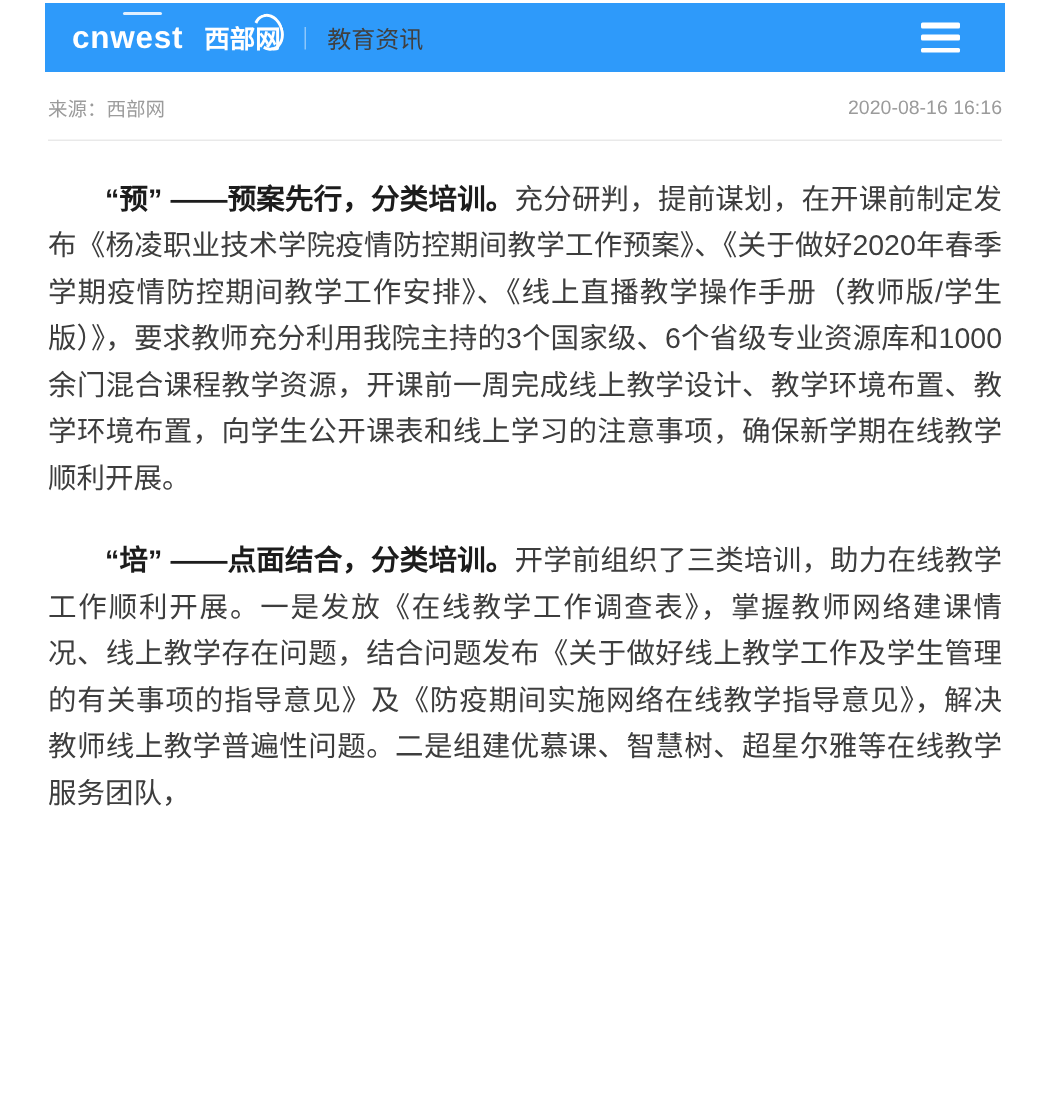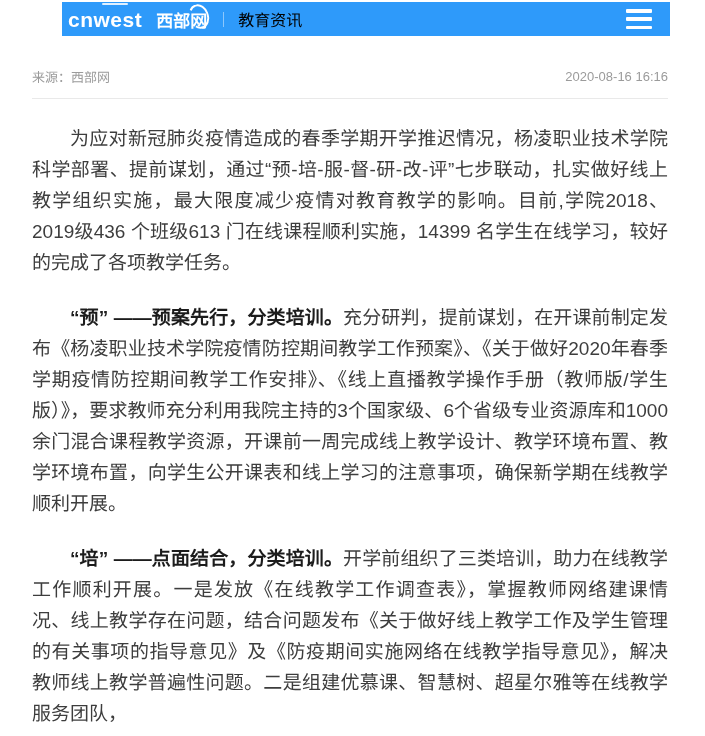--- a/index.html
+++ b/index.html
@@ -9,26 +9,25 @@
     overflow: hidden;
     font-family: "Liberation Sans", "DejaVu Sans", sans-serif;
   }
   .page {
     width: 640px;
     margin-left: 30px;
     padding-top: 2px;
   }
   
   .header {
-    height: 34px;
+    height: 46px;
     background: #2E9AFA;
     display: flex;
     align-items: center;
-    padding: 0 6px;
-    margin-left: 32px;
+    padding: 0 18px;
   }
   .logo {
     display: flex;
     align-items: baseline;
     cursor: pointer;
     position: relative;
   }
   .logo-en {
     color: #ffffff;
     font-weight: bold;
@@ -58,21 +57,21 @@
     font-weight: bold;
     font-size: 17px;
     margin-left: 8px;
   }
   .header-vdivider {
     width: 1px; height: 15px;
     background: rgba(255,255,255,0.45);
     margin: 0 14px 0 16px;
   }
   .header-section {
-    color: #000000;
+    color: #404040;
     font-size: 16px;
   }
   .menu-btn {
     margin-left: auto;
     margin-right: 12px;
     width: 26px; height: 20px;
     display: flex;
     flex-direction: column;
     justify-content: space-between;
     cursor: pointer;
@@ -87,21 +86,21 @@
   .article { padding: 0 2px; }
   .article-title {
     margin-top: 22px;
     font-size: 24px;
     font-weight: 400;
     color: #2d2d2d;
     line-height: 33px;
     letter-spacing: 0.5px;
   }
   .article-meta {
-    margin-top: 31px;
+    margin-top: 14px;
     display: flex;
     justify-content: space-between;
     align-items: center;
     font-size: 13px;
     color: #9b9b9b;
   }
   .meta-divider {
     margin-top: 12px;
     border-bottom: 1px solid #e9e9e9;
   }
@@ -143,21 +142,20 @@
   <div class="article">
 
     <div class="article-meta">
       <span class="meta-source"><span>来源：</span><span>西部网</span></span>
       <span class="meta-date">2020-08-16 16:16</span>
     </div>
 
     <div class="meta-divider"></div>
 
     <div class="article-body">
-      <p class="para"><b class="lead"></b><span>为应对新冠肺炎疫情造成的春季学期开学推迟情况，杨凌职业技术学院科学部署、提前谋划，通过“预-培-服-督-研-改-评”七步联动，扎实做好线上教学组织实施，最大限度减少疫情对教育教学的影响。目前,学院2018、2019级436 个班级613 门在线课程顺利实施，14399 名学生在线学习，较好的完成了各项教学任务。</span></p>
 
       <p class="para"><b class="lead">“预” ——预案先行，分类培训。</b><span>充分研判，提前谋划，在开课前制定发布《杨凌职业技术学院疫情防控期间教学工作预案》、《关于做好2020年春季学期疫情防控期间教学工作安排》、《线上直播教学操作手册（教师版/学生版）》，要求教师充分利用我院主持的3个国家级、6个省级专业资源库和1000余门混合课程教学资源，开课前一周完成线上教学设计、教学环境布置、教学环境布置，向学生公开课表和线上学习的注意事项，确保新学期在线教学顺利开展。</span></p>
 
       <p class="para"><b class="lead">“培” ——点面结合，分类培训。</b><span>开学前组织了三类培训，助力在线教学工作顺利开展。一是发放《在线教学工作调查表》，掌握教师网络建课情况、线上教学存在问题，结合问题发布《关于做好线上教学工作及学生管理的有关事项的指导意见》及《防疫期间实施网络在线教学指导意见》，解决教师线上教学普遍性问题。二是组建优慕课、智慧树、超星尔雅等在线教学服务团队，</span></p>
     </div>
   </div>
 
 </div>
 
 </body></html>

